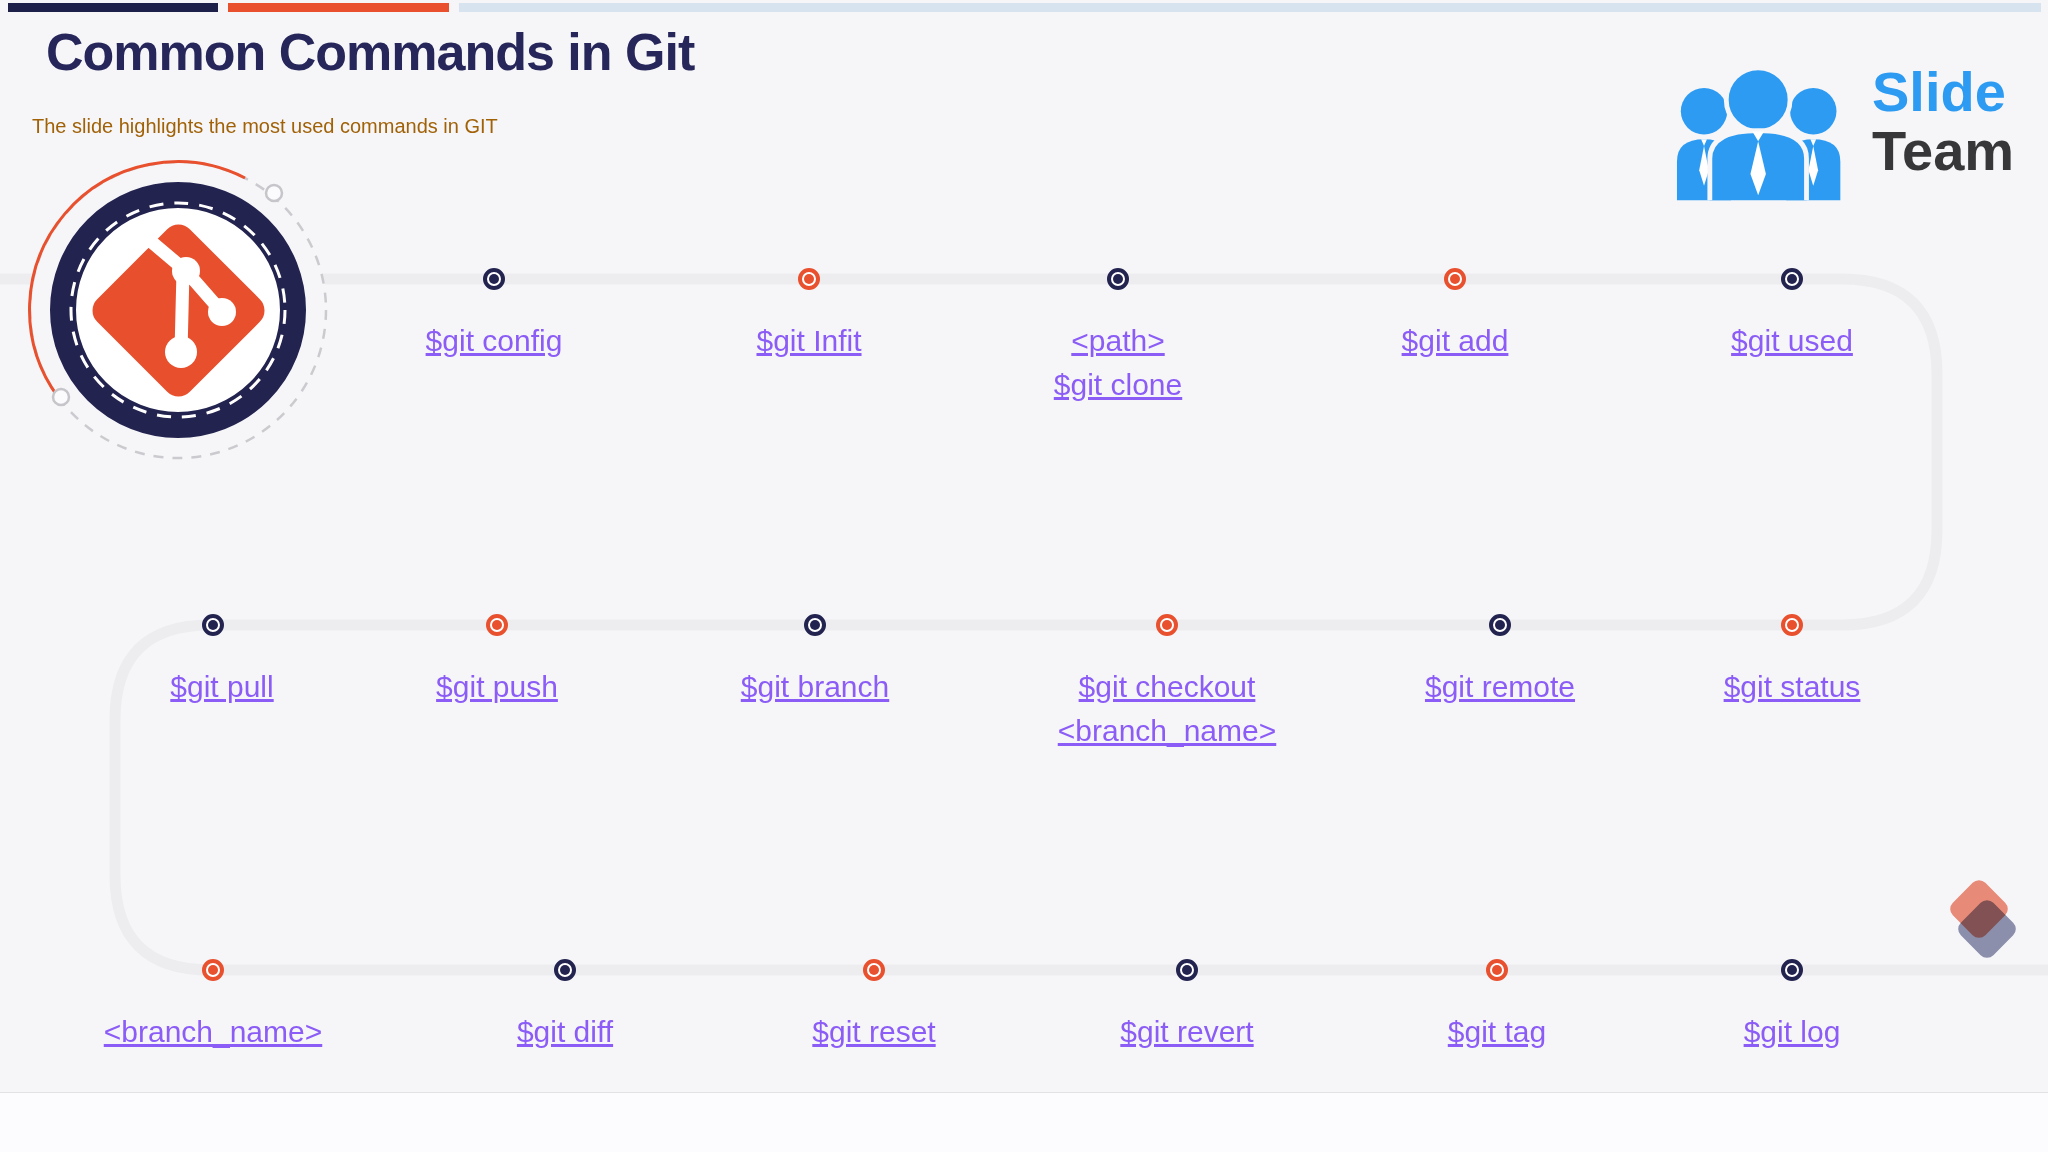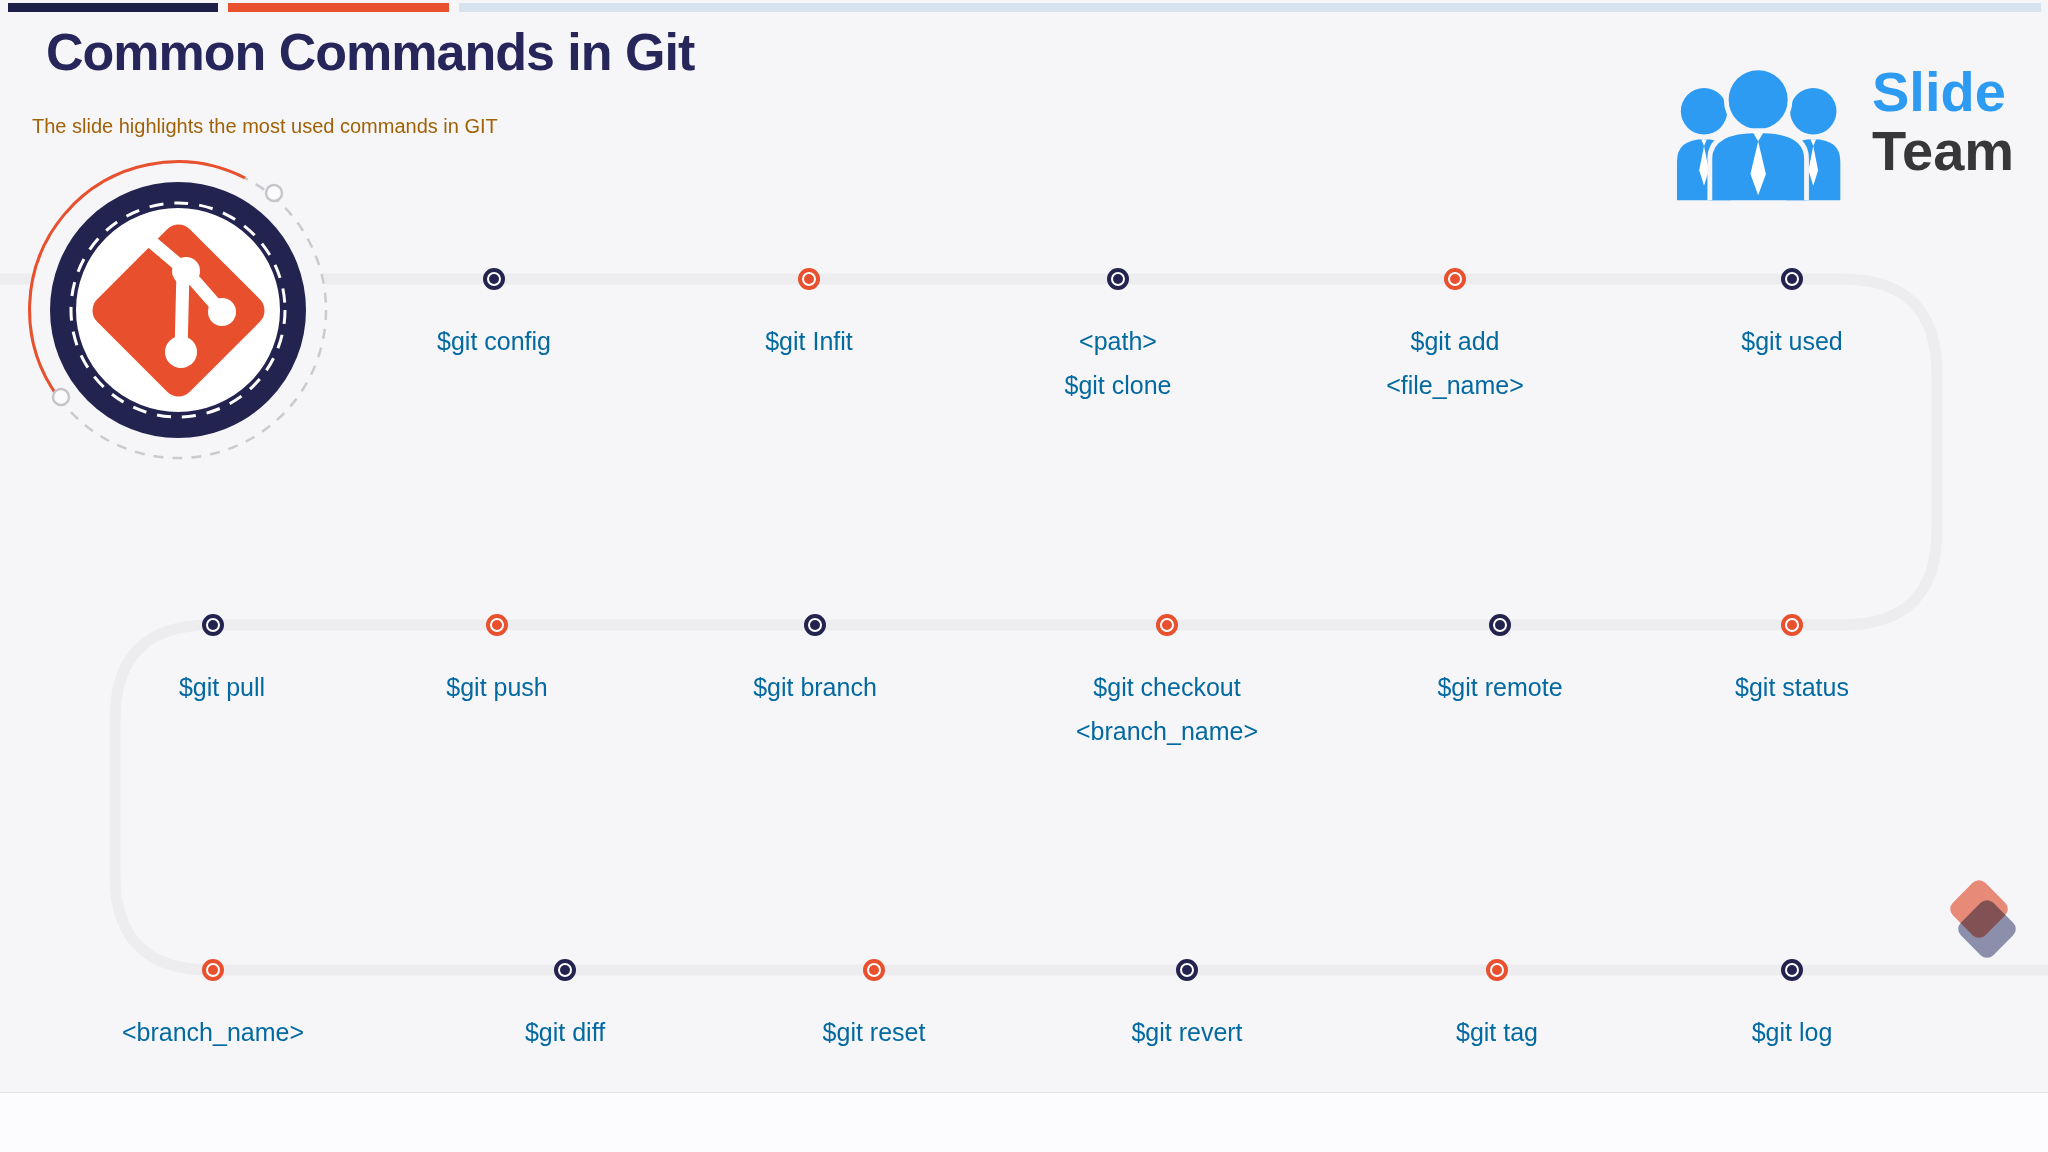--- a/index.html
+++ b/index.html
@@ -40,21 +40,21 @@
 
   
   .dot{
     position:absolute;width:22px;height:22px;box-sizing:border-box;
     border-radius:50%;background:#ffffff;border:4px solid #232350;
     display:flex;align-items:center;justify-content:center;
   }
   .dot-core{width:10px;height:10px;border-radius:50%;background:#232350;}
   .cmd-label{
     position:absolute;width:380px;text-align:center;
-    font-size:25px;line-height:44px;color:#0369a1;
+    font-size:30px;line-height:44px;color:#8b5cf6;text-decoration:underline;
   }
 
   
   .decor-diamond{position:absolute;width:46px;height:46px;border-radius:9px;
     transform:rotate(45deg);mix-blend-mode:multiply;}
   .decor-salmon{left:1956px;top:886px;background:#F0907B;}
   .decor-blue{left:1964px;top:906px;background:#9094AF;}
 
   
   .footer-divider{position:absolute;left:0;top:1092px;width:2048px;height:1px;background:#E2E2E6;}
@@ -149,21 +149,20 @@
     </div>
     <div class="cmd-label" style="left: 928px; top: 319px;">
       <div>&lt;path&gt;</div>
       <div>$git clone</div>
     </div>
     <div class="dot" style="left: 1444px; top: 268px; border-color: rgb(232, 80, 46);">
       <div class="dot-core" style="background: rgb(232, 80, 46);"></div>
     </div>
     <div class="cmd-label" style="left: 1265px; top: 319px;">
       <div>$git add</div>
-      <div>&lt;file_name&gt;</div>
     </div>
     <div class="dot" style="left: 1781px; top: 268px; border-color: rgb(35, 35, 80);">
       <div class="dot-core" style="background: rgb(35, 35, 80);"></div>
     </div>
     <div class="cmd-label" style="left: 1602px; top: 319px;">
       <div>$git used</div>
     </div>
     <div class="dot" style="left: 202px; top: 614px; border-color: rgb(35, 35, 80);">
       <div class="dot-core" style="background: rgb(35, 35, 80);"></div>
     </div>

